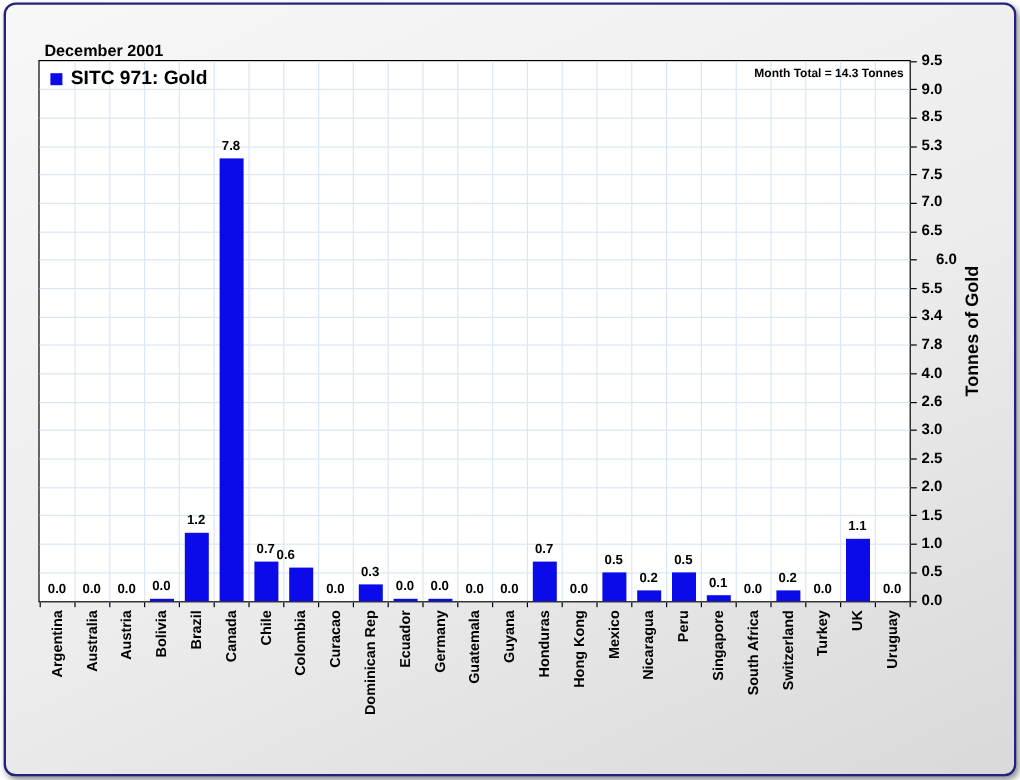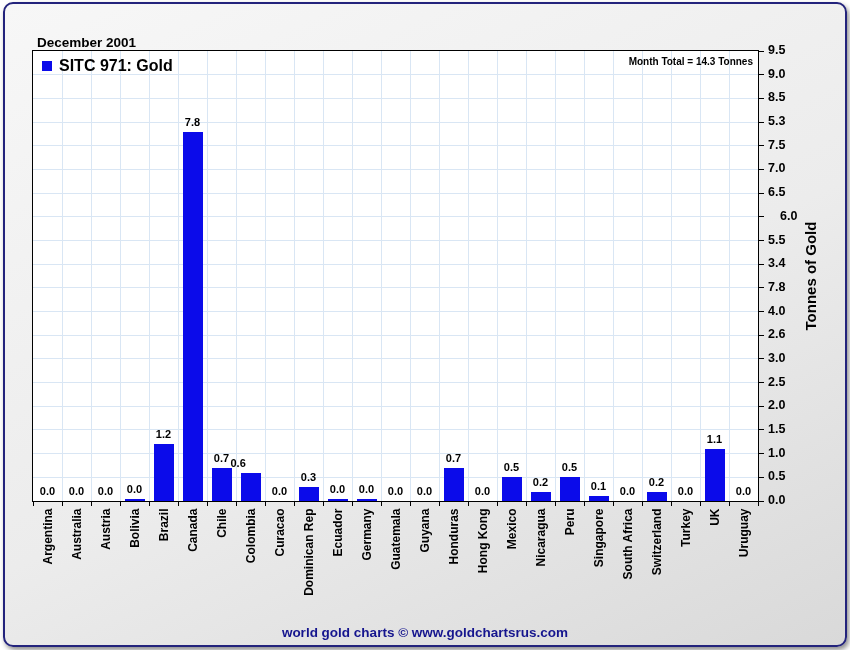--- a/index.html
+++ b/index.html
@@ -122,21 +122,20 @@
       <div style="position: absolute; left: 468.5px; width: 20px; top: 426px; height: 24px; background: rgb(11, 11, 234); z-index: 1;"></div>
       <div style="position: absolute; left: 497.5px; width: 20px; top: 441px; height: 9px; background: rgb(11, 11, 234); z-index: 1;"></div>
       <div style="position: absolute; left: 526.5px; width: 20px; top: 426px; height: 24px; background: rgb(11, 11, 234); z-index: 1;"></div>
       <div style="position: absolute; left: 555.5px; width: 20px; top: 445px; height: 5px; background: rgb(11, 11, 234); z-index: 1;"></div>
       <div style="position: absolute; left: 613.5px; width: 20px; top: 441px; height: 9px; background: rgb(11, 11, 234); z-index: 1;"></div>
       <div style="position: absolute; left: 671.5px; width: 20px; top: 398px; height: 52px; background: rgb(11, 11, 234); z-index: 1;"></div>
     </div>
 
   <div class="ytitle">Tonnes of Gold</div>
 
-  <div class="footer">world gold charts © www.goldchartsrus.com</div>
 
 <div style="position: absolute; left: 22.5px; width: 40px; top: 481px; height: 13px; text-align: center; font-size: 11px; font-weight: bold; color: rgb(0, 0, 0); z-index: 2;">0.0</div>
     <div style="position: absolute; left: -10.5px; top: 550px; width: 106px; height: 15px; line-height: 15px; transform: rotate(-90deg); text-align: right; font-size: 12px; font-weight: bold; color: rgb(0, 0, 0); white-space: nowrap;">Argentina</div>
     <div style="position: absolute; left: 51.5px; width: 40px; top: 481px; height: 13px; text-align: center; font-size: 11px; font-weight: bold; color: rgb(0, 0, 0); z-index: 2;">0.0</div>
     <div style="position: absolute; left: 18.5px; top: 550px; width: 106px; height: 15px; line-height: 15px; transform: rotate(-90deg); text-align: right; font-size: 12px; font-weight: bold; color: rgb(0, 0, 0); white-space: nowrap;">Australia</div>
     <div style="position: absolute; left: 80.5px; width: 40px; top: 481px; height: 13px; text-align: center; font-size: 11px; font-weight: bold; color: rgb(0, 0, 0); z-index: 2;">0.0</div>
     <div style="position: absolute; left: 47.5px; top: 550px; width: 106px; height: 15px; line-height: 15px; transform: rotate(-90deg); text-align: right; font-size: 12px; font-weight: bold; color: rgb(0, 0, 0); white-space: nowrap;">Austria</div>
     <div style="position: absolute; left: 109.5px; width: 40px; top: 479px; height: 13px; text-align: center; font-size: 11px; font-weight: bold; color: rgb(0, 0, 0); z-index: 2;">0.0</div>
     <div style="position: absolute; left: 76.5px; top: 550px; width: 106px; height: 15px; line-height: 15px; transform: rotate(-90deg); text-align: right; font-size: 12px; font-weight: bold; color: rgb(0, 0, 0); white-space: nowrap;">Bolivia</div>
     <div style="position: absolute; left: 138.5px; width: 40px; top: 424px; height: 13px; text-align: center; font-size: 11px; font-weight: bold; color: rgb(0, 0, 0); z-index: 2;">1.2</div>

